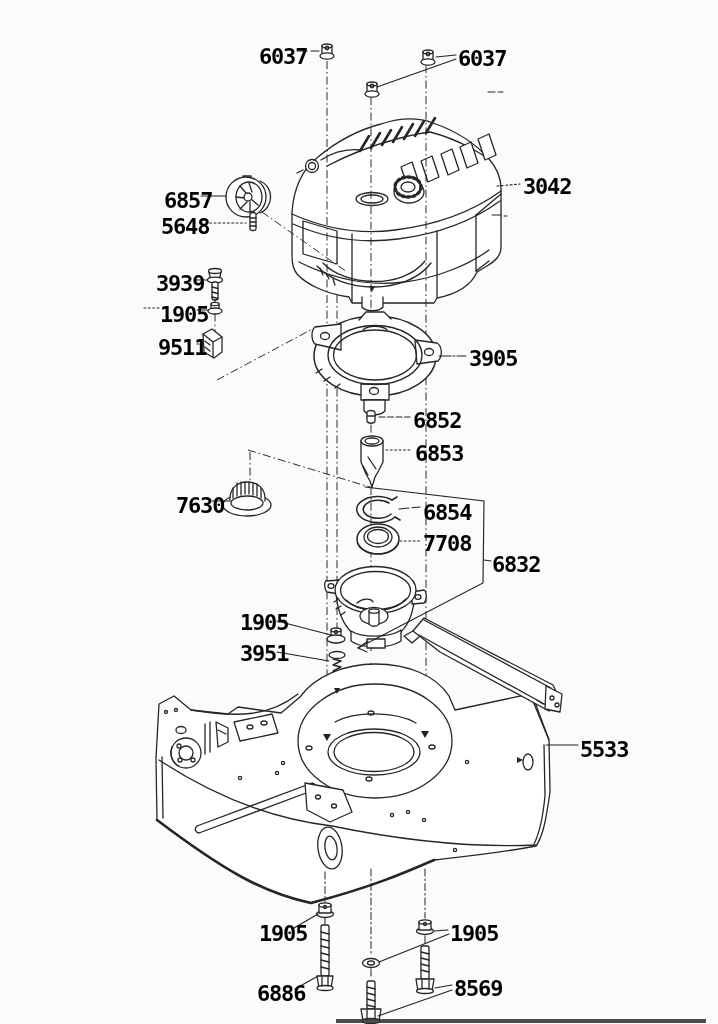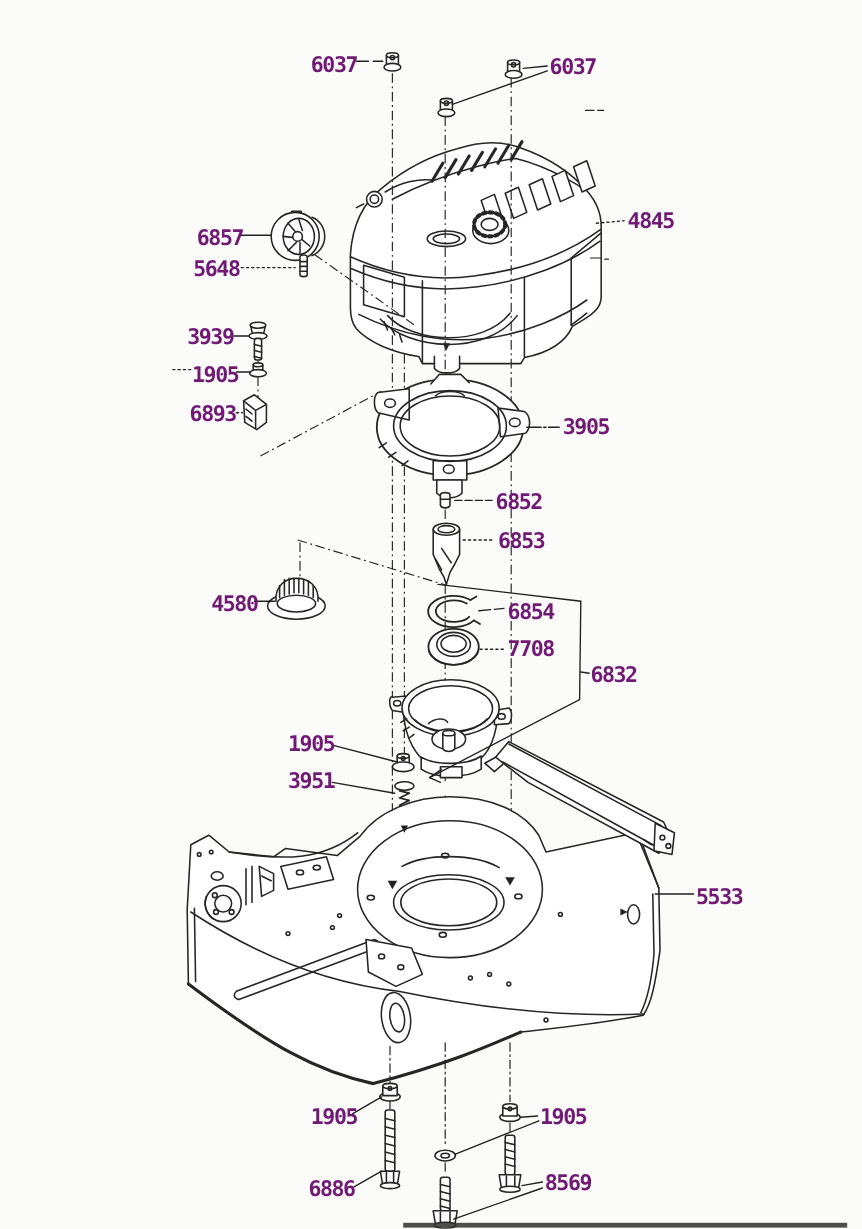--- a/index.html
+++ b/index.html
@@ -8,24 +8,24 @@
     background:#fbfbf9;
     position:relative;
     overflow:hidden;
     font-family:"DejaVu Sans Mono","Liberation Mono",monospace;
   }
   #stage{position:absolute;left:0;top:0;width:718px;height:1024px;}
   svg{position:absolute;left:0;top:0;}
   .lbl{
     position:absolute;
     font-family:"DejaVu Sans Mono","Liberation Mono",monospace;
-    font-size:18px;
+    font-size:22px;
     font-weight:700;
     letter-spacing:-1.2px;
-    color:#701a75;
+    color:#000000;
     white-space:nowrap;
     -webkit-user-select:none;user-select:none;
   }
 </style>
 </head>
 <body>
 
 <div id="stage">
 <svg width="718" height="1024" viewBox="0 0 718 1024">
 
@@ -370,30 +370,30 @@
 
     <path d="M488 92 h7 m3 0 h5" stroke-width="1"></path>
     <path d="M492 215 h9 m3 1 h3" stroke-width="1"></path>
   </g>
 
   <rect x="336" y="1019" width="370" height="4" fill="#2f2f2f" opacity="0.85"></rect>
 </svg>
 
 <div class="lbl" style="left:259px;top:44px">6037</div>
 <div class="lbl" style="left:458px;top:46px">6037</div>
-<div class="lbl" style="left:523px;top:174px">4845</div>
+<div class="lbl" style="left:523px;top:174px">3042</div>
 <div class="lbl" style="left:164px;top:188px">6857</div>
 <div class="lbl" style="left:161px;top:214px">5648</div>
 <div class="lbl" style="left:156px;top:271px">3939</div>
 <div class="lbl" style="left:160px;top:302px">1905</div>
-<div class="lbl" style="left:158px;top:335px">6893</div>
+<div class="lbl" style="left:158px;top:335px">9511</div>
 <div class="lbl" style="left:469px;top:346px">3905</div>
 <div class="lbl" style="left:413px;top:408px">6852</div>
 <div class="lbl" style="left:415px;top:441px">6853</div>
-<div class="lbl" style="left:176px;top:493px">4580</div>
+<div class="lbl" style="left:176px;top:493px">7630</div>
 <div class="lbl" style="left:423px;top:500px">6854</div>
 <div class="lbl" style="left:423px;top:531px">7708</div>
 <div class="lbl" style="left:492px;top:552px">6832</div>
 <div class="lbl" style="left:240px;top:610px">1905</div>
 <div class="lbl" style="left:240px;top:641px">3951</div>
 <div class="lbl" style="left:580px;top:737px">5533</div>
 <div class="lbl" style="left:259px;top:921px">1905</div>
 <div class="lbl" style="left:450px;top:921px">1905</div>
 <div class="lbl" style="left:257px;top:981px">6886</div>
 <div class="lbl" style="left:454px;top:976px">8569</div>

